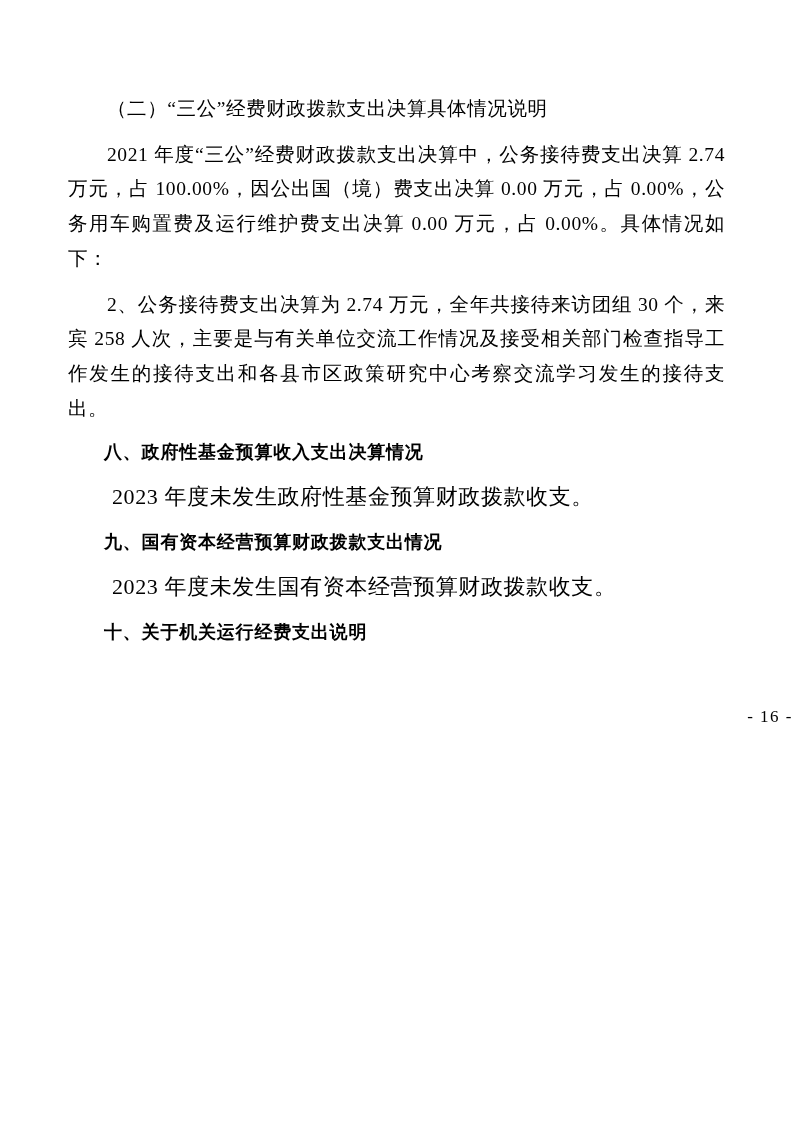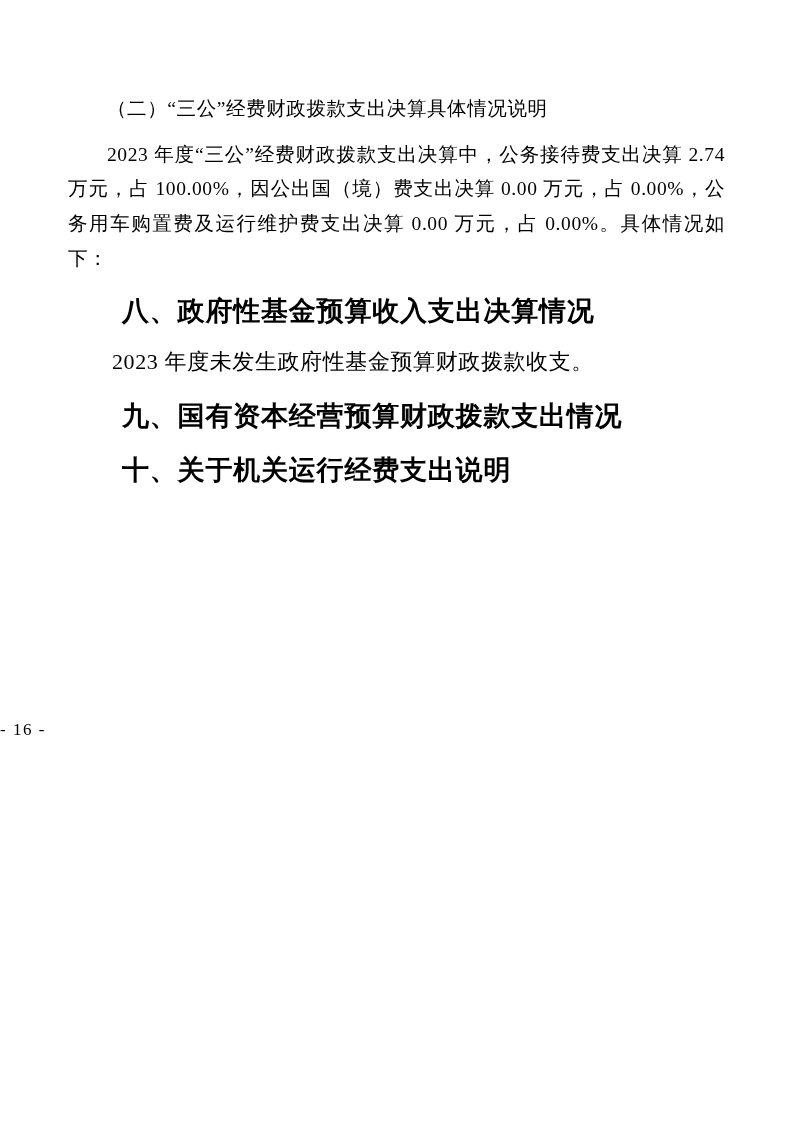--- a/index.html
+++ b/index.html
@@ -29,67 +29,69 @@
     font-size: 19.5px;
     line-height: 1.78;
     text-align: justify;
     text-justify: inter-ideograph;
     letter-spacing: 0.6px;
     text-indent: 2em;
     font-family: "Liberation Serif", "DejaVu Serif", serif;
   }
   h2.heading {
     margin: 4px 0 9px 0;
-    font-size: 27px;
+    font-size: 18px;
     line-height: 1.7;
     font-weight: bold;
     letter-spacing: 0.8px;
     text-indent: 2em;
     font-family: "DejaVu Serif", "Liberation Serif", serif;
   }
   p.sub-para {
     margin: 0 0 11px 0;
     font-size: 22px;
     line-height: 1.78;
     text-align: justify;
     text-justify: inter-ideograph;
     letter-spacing: 0.6px;
     text-indent: 2em;
   }
   .page-number {
     position: absolute;
     left: 0;
     right: 0;
-    bottom: 46px;
-    text-align: left;
+    bottom: 59px;
+    text-align: right;
     font-size: 17px;
     letter-spacing: 1.5px;
     font-family: "Liberation Serif", "DejaVu Serif", serif;
   }
 </style>
 </head>
 <body>
 
 <div class="page">
 
   <div class="doc-body">
 
     <p class="para">（二）“三公”经费财政拨款支出决算具体情况说明</p>
 
-    <p class="para">2023 年度“三公”经费财政拨款支出决算中，公务接待费支出决算 2.74 万元，占 100.00%，因公出国（境）费支出决算 0.00 万元，占 0.00%，公务用车购置费及运行维护费支出决算 0.00 万元，占 0.00%。具体情况如下：</p>
+    <p class="para">2021 年度“三公”经费财政拨款支出决算中，公务接待费支出决算 2.74 万元，占 100.00%，因公出国（境）费支出决算 0.00 万元，占 0.00%，公务用车购置费及运行维护费支出决算 0.00 万元，占 0.00%。具体情况如下：</p>
 
 
+    <p class="para">2、公务接待费支出决算为 2.74 万元，全年共接待来访团组 30 个，来宾 258 人次，主要是与有关单位交流工作情况及接受相关部门检查指导工作发生的接待支出和各县市区政策研究中心考察交流学习发生的接待支出。</p>
 
 
     <h2 class="heading">八、政府性基金预算收入支出决算情况</h2>
 
     <p class="sub-para">2023 年度未发生政府性基金预算财政拨款收支。</p>
 
     <h2 class="heading">九、国有资本经营预算财政拨款支出情况</h2>
 
+    <p class="sub-para">2023 年度未发生国有资本经营预算财政拨款收支。</p>
 
     <h2 class="heading">十、关于机关运行经费支出说明</h2>
 
 
   </div>
 
   <div class="page-number">- 16 -</div>
 
 </div>
 

